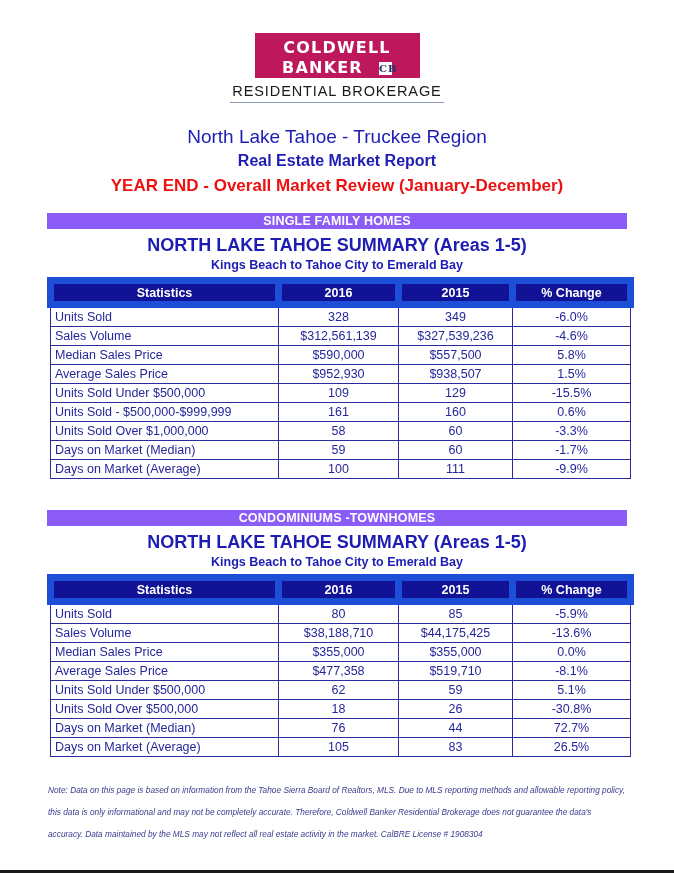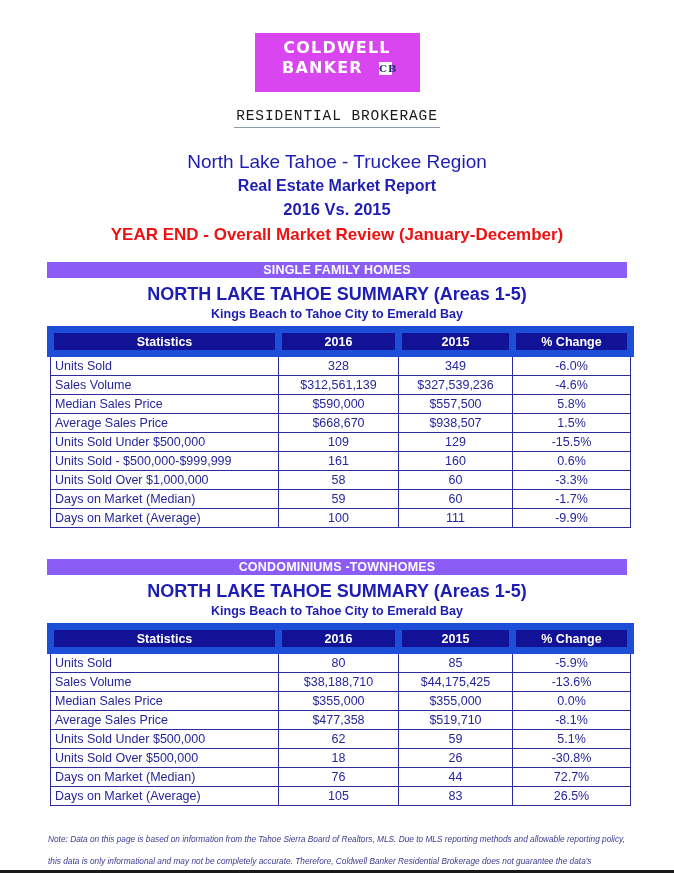--- a/index.html
+++ b/index.html
@@ -24,23 +24,23 @@
   }
 
   
   .logo-wrap {
     width: 100%;
     text-align: center;
     padding-top: 33px;
   }
   .logo-box {
     display: inline-block;
-    background: #d946ef;
+    background: #be185d;
     width: 165px;
-    height: 59px;
+    height: 45px;
     position: relative;
     box-sizing: border-box;
   }
   .logo-line1, .logo-line2 {
     color: #ffffff;
     font-family: "DejaVu Sans", sans-serif;
     font-weight: bold;
     letter-spacing: 1.2px;
     text-align: center;
     line-height: 1;
@@ -61,22 +61,22 @@
     color: #1c3664;
     font-size: 10px;
     line-height: 13px;
     font-weight: bold;
     vertical-align: 1px;
     margin-left: 16px;
     text-align: center;
     font-family: "DejaVu Serif", serif;
   }
   .logo-sub {
-    margin-top: 16px;
-    font-family: Liberation Mono, monospace;
+    margin-top: 5px;
+    font-family: Liberation Sans, sans-serif;
     font-size: 14.5px;
     letter-spacing: 0.9px;
     color: #1a1a1a;
     display: inline-block;
     padding: 0 2px 3px 2px;
     border-bottom: 1px solid #8d99ad;
   }
 
   
   .titles {
@@ -203,21 +203,20 @@
       </div>
     </div>
     <div>
       <div class="logo-sub">RESIDENTIAL BROKERAGE</div>
     </div>
   </div>
 
   <div class="titles">
     <div class="title-main">North Lake Tahoe - Truckee Region</div>
     <div class="title-sub">Real Estate Market Report</div>
-    <div class="title-years">2016 Vs. 2015</div>
     <div class="title-red">YEAR END - Overall Market Review (January-December)</div>
   </div>
 
   <div class="section section-1">
     <div class="band">SINGLE FAMILY HOMES</div>
     <div class="band-title">NORTH LAKE TAHOE SUMMARY (Areas 1-5)</div>
     <div class="band-sub">Kings Beach to Tahoe City to Emerald Bay</div>
 
     <table class="report">
       <colgroup>
@@ -248,21 +247,21 @@
           <td class="num">-4.6%</td>
         </tr>
         <tr>
           <td>Median Sales Price</td>
           <td class="num">$590,000</td>
           <td class="num">$557,500</td>
           <td class="num">5.8%</td>
         </tr>
         <tr>
           <td>Average Sales Price</td>
-          <td class="num">$668,670</td>
+          <td class="num">$952,930</td>
           <td class="num">$938,507</td>
           <td class="num">1.5%</td>
         </tr>
         <tr>
           <td>Units Sold Under $500,000</td>
           <td class="num">109</td>
           <td class="num">129</td>
           <td class="num">-15.5%</td>
         </tr>
         <tr>

